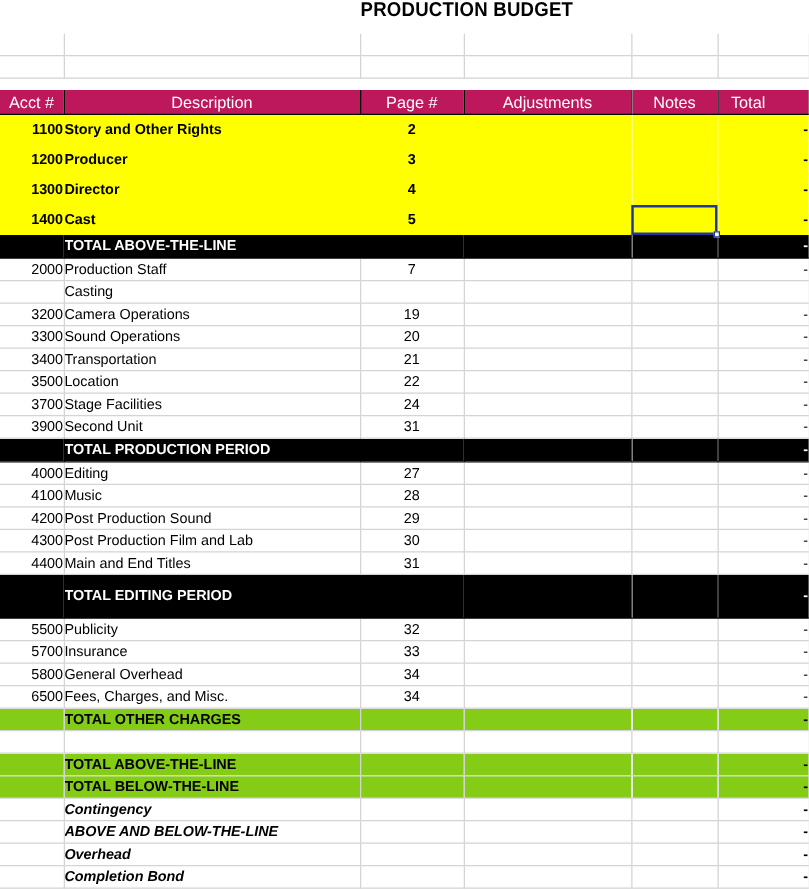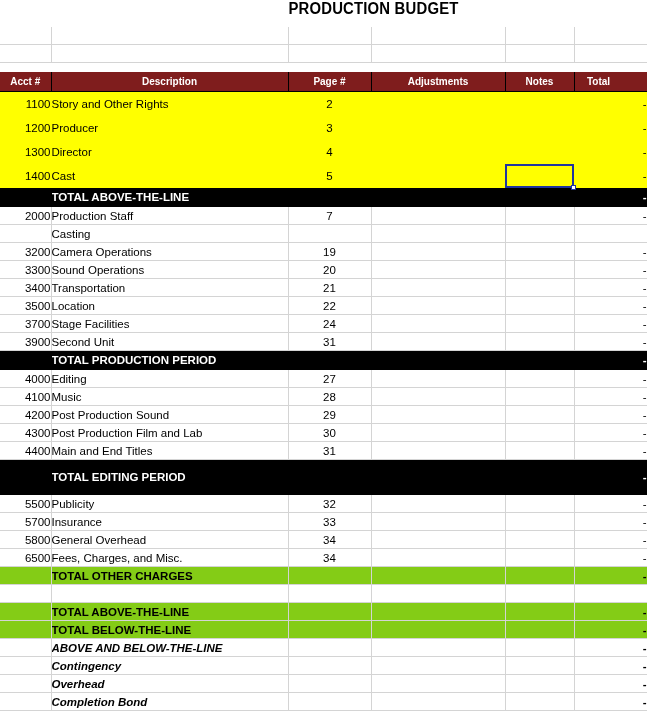--- a/index.html
+++ b/index.html
@@ -71,37 +71,37 @@
   tr.spacer-row td { height: 17px; background: #ffffff; }
   tr.gap-row td {
     height: 8px;
     background: #ffffff;
     border-right-color: transparent;
     border-bottom-color: transparent;
   }
 
   tr.colhead td {
     height: 19px;
-    background: #7f1d1d;
+    background: #be185d;
     color: #ffffff;
-    font-weight: bold;
-    font-size: 10px;
+    font-weight: normal;
+    font-size: 13px;
     text-align: center;
     border-right: 1px solid #000000;
     border-bottom: 1px solid #000000;
   }
   tr.colhead td.acct  { text-align: center; padding-right: 0; }
   tr.colhead td.desc  { text-align: center; padding-left: 0; }
   tr.colhead td.total { text-align: center; padding-right: 24px; }
   tr.colhead td.notes { text-align: center; padding-right: 0; }
 
   tr.atl td {
     height: 23px;
     background: #ffff00;
-    font-weight: normal;
+    font-weight: bold;
     border-right: 1px solid #ffff00;
     border-bottom: 1px solid #ffff00;
   }
 
   tr.normal td { height: 17px; background: #ffffff; }
 
   tr.totalbar td {
     height: 18px;
     background: #000000;
     color: #ffffff;
@@ -409,29 +409,29 @@
       <tr class="totalplain">
         <td class="acct"></td>
         <td class="desc">TOTAL BELOW-THE-LINE</td>
         <td class="page"></td>
         <td class="adj"></td>
         <td class="notes"></td>
         <td class="total">-</td>
       </tr>
       <tr class="italicrow">
         <td class="acct"></td>
+        <td class="desc">Contingency</td>
+        <td class="page"></td>
+        <td class="adj"></td>
+        <td class="notes"></td>
+        <td class="total">-</td>
+      </tr>
+      <tr class="italicrow">
+        <td class="acct"></td>
         <td class="desc">ABOVE AND BELOW-THE-LINE</td>
-        <td class="page"></td>
-        <td class="adj"></td>
-        <td class="notes"></td>
-        <td class="total">-</td>
-      </tr>
-      <tr class="italicrow">
-        <td class="acct"></td>
-        <td class="desc">Contingency</td>
         <td class="page"></td>
         <td class="adj"></td>
         <td class="notes"></td>
         <td class="total">-</td>
       </tr>
       <tr class="italicrow">
         <td class="acct"></td>
         <td class="desc">Overhead</td>
         <td class="page"></td>
         <td class="adj"></td>

